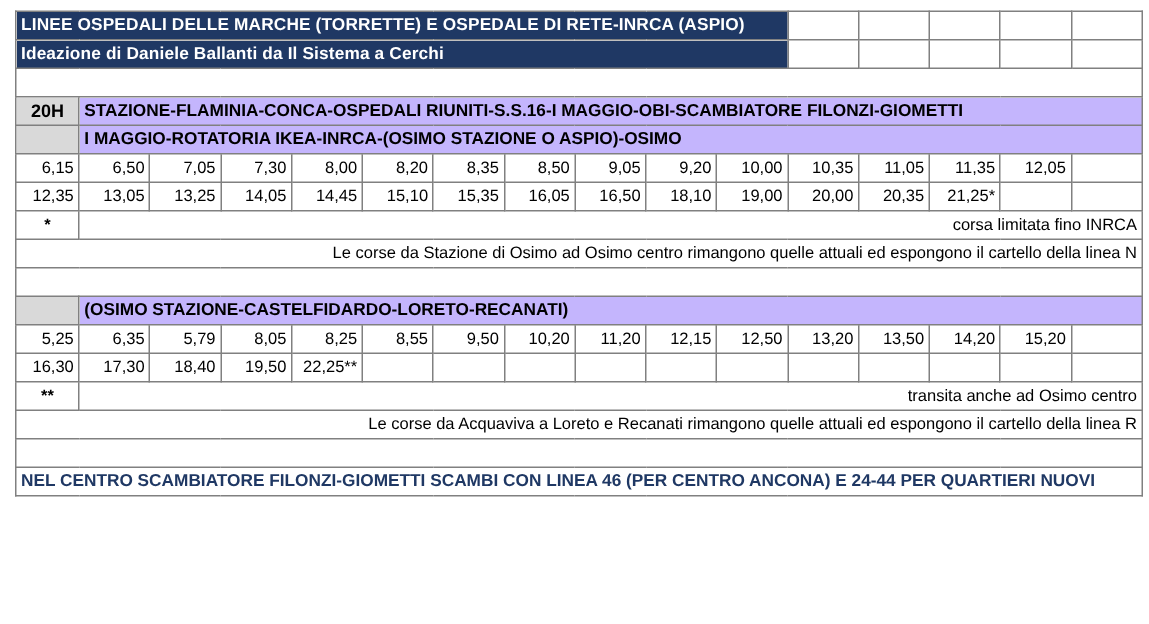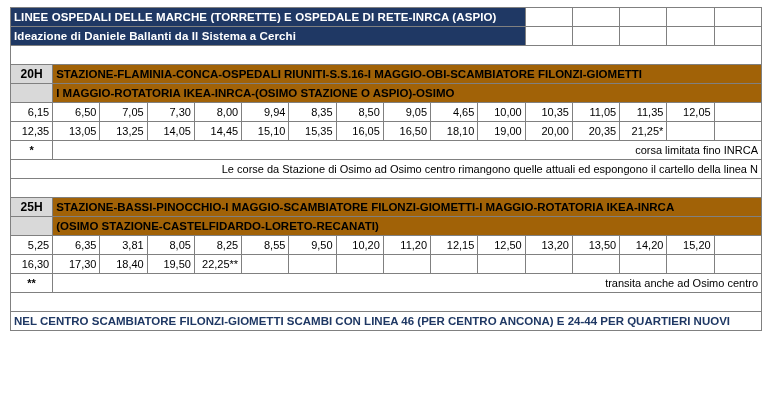--- a/index.html
+++ b/index.html
@@ -43,21 +43,21 @@
   }
   .title-band {
     background: #1f3864;
     color: #ffffff;
     font-weight: bold;
     font-size: 11.5px;
     letter-spacing: 0.1px;
     margin-left: 44px;
   }
   .hdr-grey {
-    background: #a16207;
+    background: #c4b5fd;
     font-weight: bold;
     font-size: 11.5px;
   }
   .hdr-grey-center {
     background: #d9d9d9;
     font-weight: bold;
     font-size: 12px;
     text-align: center;
     margin-left: 12px;
   }
@@ -144,25 +144,25 @@
       <td class="hdr-grey-center h-tall"></td>
       <td class="hdr-grey h-tall" colspan="15">I MAGGIO-ROTATORIA IKEA-INRCA-(OSIMO STAZIONE O ASPIO)-OSIMO</td>
     </tr>
 
     <tr>
       <td class="timecell">6,15</td>
       <td class="timecell">6,50</td>
       <td class="timecell">7,05</td>
       <td class="timecell">7,30</td>
       <td class="timecell">8,00</td>
-      <td class="timecell">9,94</td>
+      <td class="timecell">8,20</td>
       <td class="timecell">8,35</td>
       <td class="timecell">8,50</td>
       <td class="timecell">9,05</td>
-      <td class="timecell">4,65</td>
+      <td class="timecell">9,20</td>
       <td class="timecell">10,00</td>
       <td class="timecell">10,35</td>
       <td class="timecell">11,05</td>
       <td class="timecell">11,35</td>
       <td class="timecell">12,05</td>
       <td class="blank"></td>
     </tr>
 
     <tr>
       <td class="timecell">12,35</td>
@@ -190,32 +190,28 @@
 
     <tr>
       <td class="note" colspan="16">Le corse da Stazione di Osimo ad Osimo centro rimangono quelle attuali ed espongono il cartello della linea N</td>
     </tr>
 
     <tr class="spacer-row">
       <td class="nogrid" colspan="16"></td>
     </tr>
 
     <tr>
-      <td class="hdr-grey-center h-tall">25H</td>
-      <td class="hdr-grey h-tall" colspan="15">STAZIONE-BASSI-PINOCCHIO-I MAGGIO-SCAMBIATORE FILONZI-GIOMETTI-I MAGGIO-ROTATORIA IKEA-INRCA</td>
-    </tr>
-    <tr>
       <td class="hdr-grey-center h-tall"></td>
       <td class="hdr-grey h-tall" colspan="15">(OSIMO STAZIONE-CASTELFIDARDO-LORETO-RECANATI)</td>
     </tr>
 
     <tr>
       <td class="timecell">5,25</td>
       <td class="timecell">6,35</td>
-      <td class="timecell">3,81</td>
+      <td class="timecell">5,79</td>
       <td class="timecell">8,05</td>
       <td class="timecell">8,25</td>
       <td class="timecell">8,55</td>
       <td class="timecell">9,50</td>
       <td class="timecell">10,20</td>
       <td class="timecell">11,20</td>
       <td class="timecell">12,15</td>
       <td class="timecell">12,50</td>
       <td class="timecell">13,20</td>
       <td class="timecell">13,50</td>
@@ -241,20 +237,23 @@
       <td class="blank"></td>
       <td class="blank"></td>
       <td class="blank"></td>
     </tr>
 
     <tr>
       <td class="note-star">**</td>
       <td class="note" colspan="15">transita anche ad Osimo centro</td>
     </tr>
 
+    <tr>
+      <td class="note" colspan="16">Le corse da Acquaviva a Loreto e Recanati rimangono quelle attuali ed espongono il cartello della linea R</td>
+    </tr>
 
     <tr class="spacer-row">
       <td class="nogrid" colspan="16"></td>
     </tr>
 
     <tr>
       <td class="footer-band h-tall" colspan="16">NEL CENTRO SCAMBIATORE FILONZI-GIOMETTI SCAMBI CON LINEA 46 (PER CENTRO ANCONA) E 24-44 PER QUARTIERI NUOVI</td>
     </tr>
 
   </tbody>

